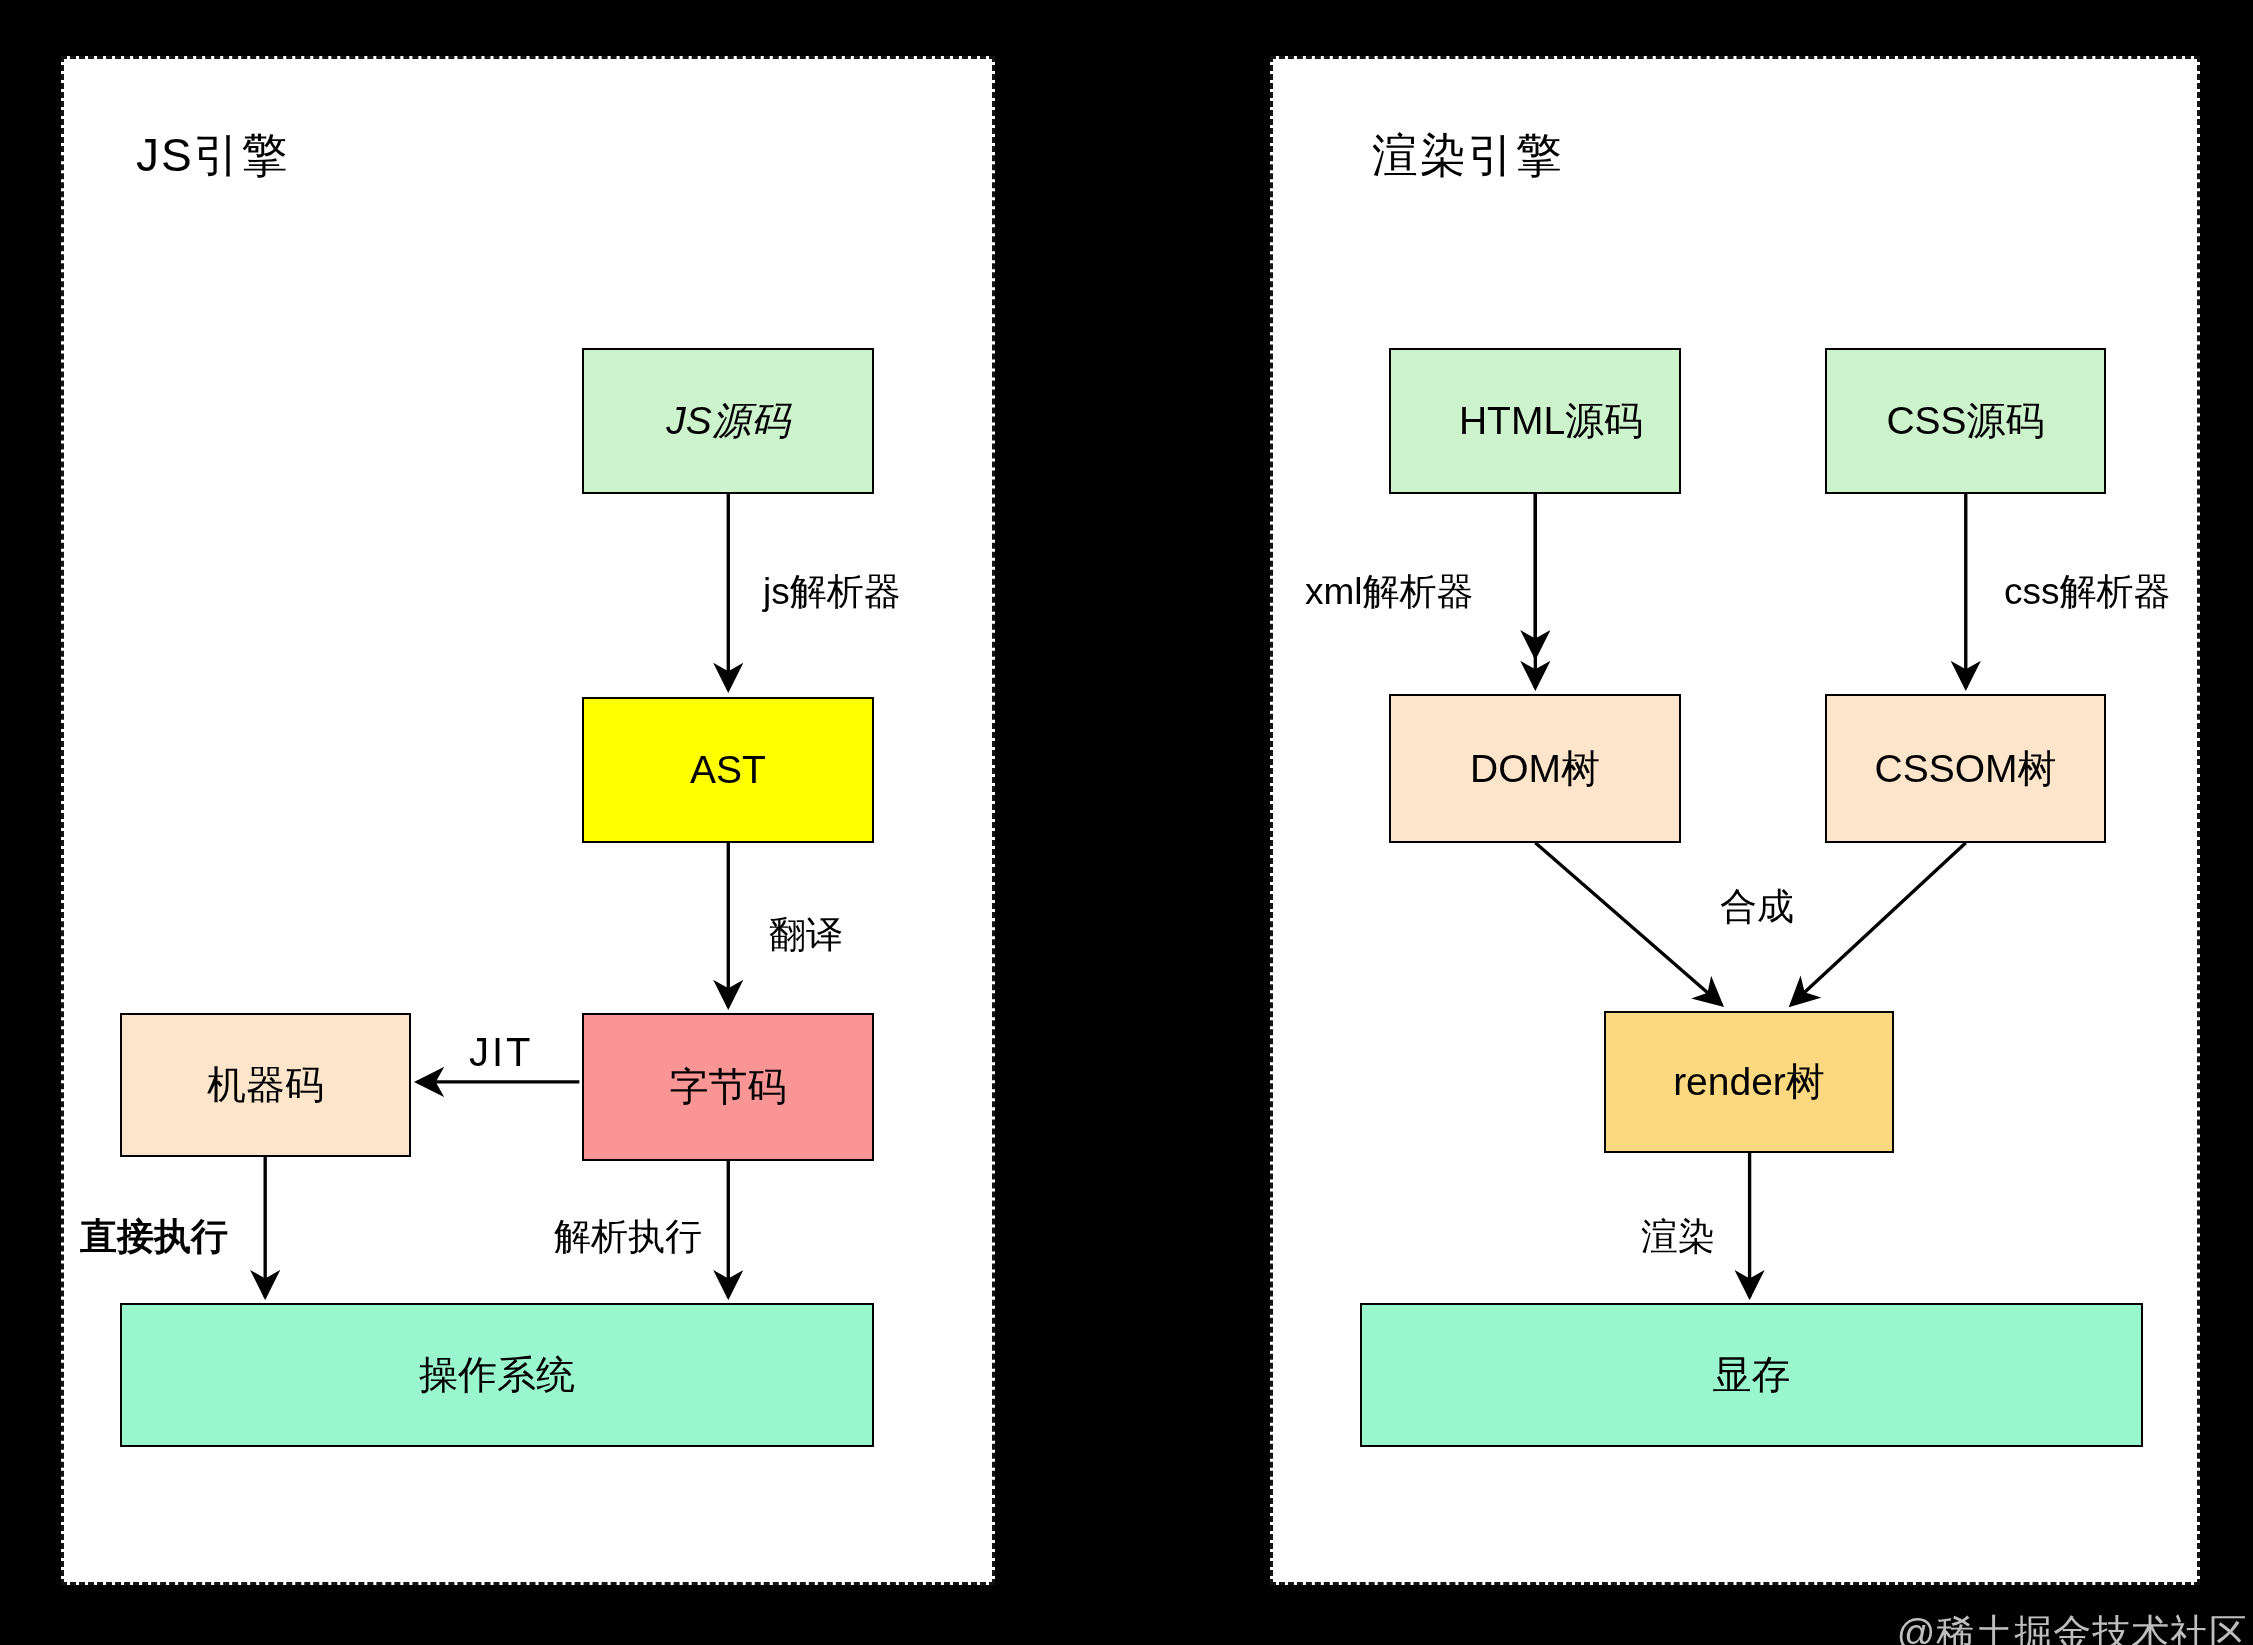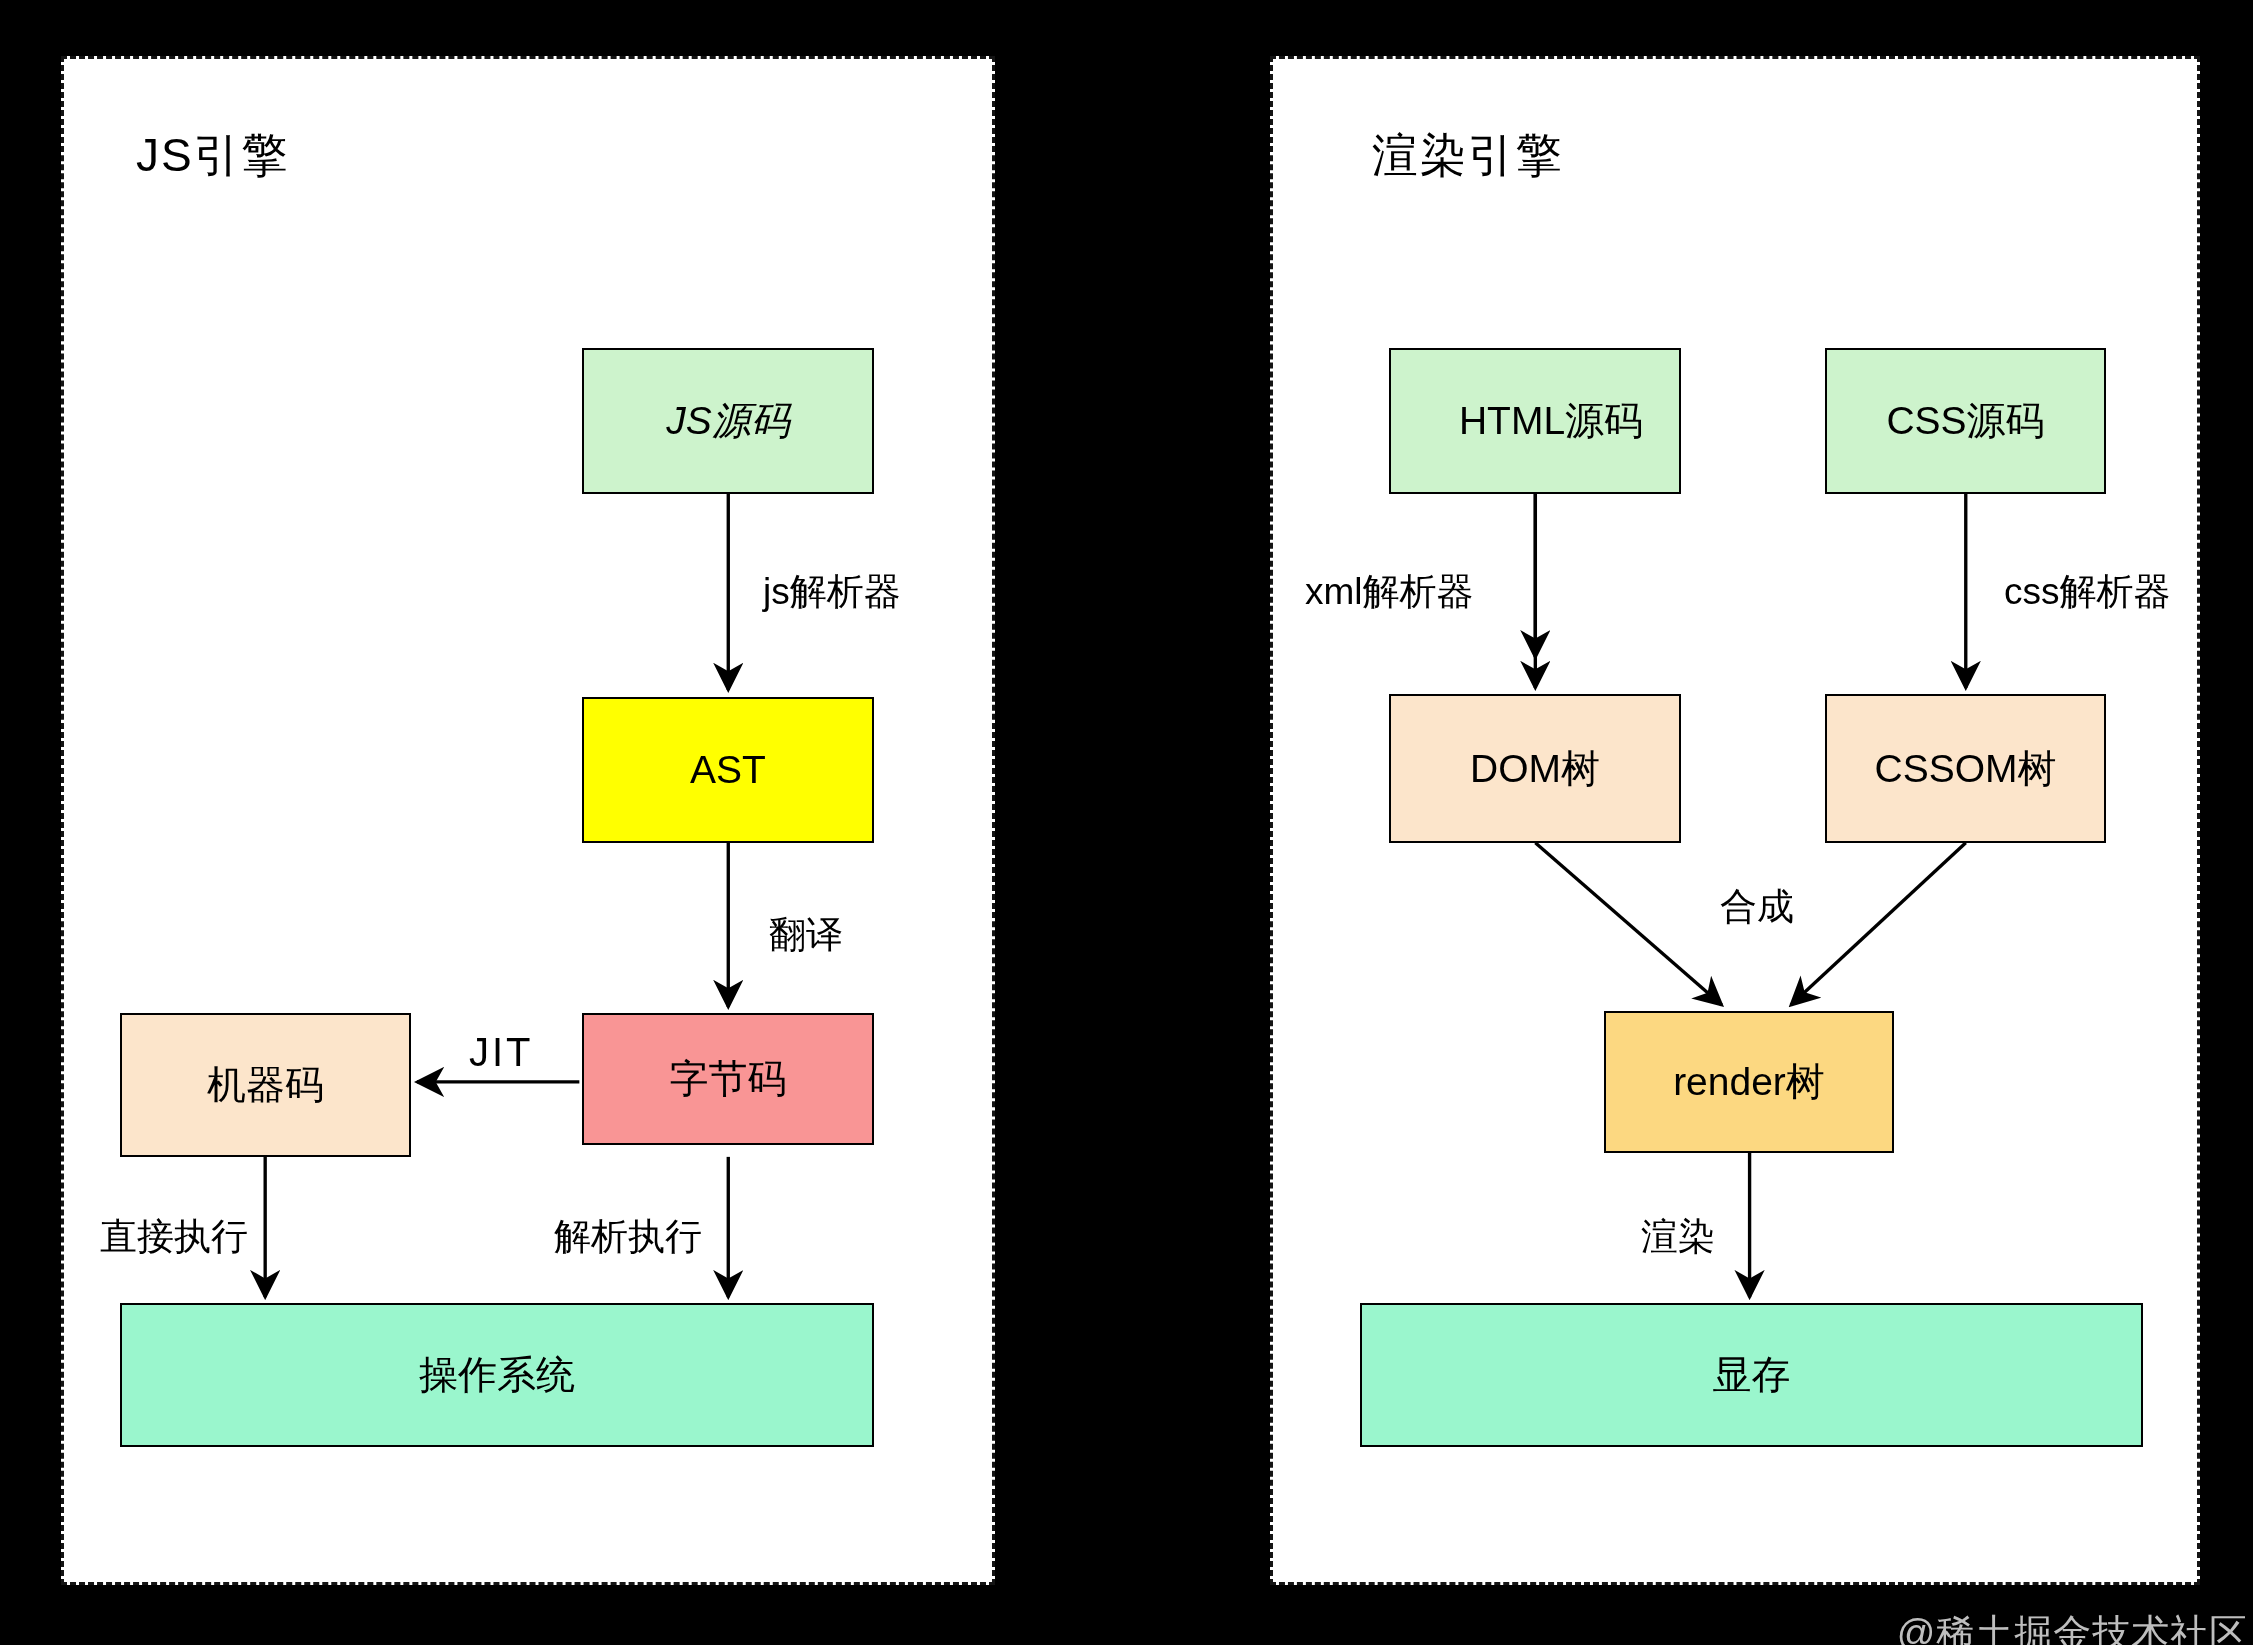--- a/index.html
+++ b/index.html
@@ -21,33 +21,33 @@
   #title-left{left:136px;top:125px;}
   #title-right{left:1372px;top:125px;}
   .node{
     position:absolute;display:flex;align-items:center;justify-content:center;
     border:2.9px solid #000;box-sizing:border-box;
     font-size:39px;white-space:nowrap;
   }
   #node-js-source   {left:582px; top:348px; width:292px;height:146px;background:var(--c-green);font-style:italic;}
   #node-ast         {left:582px; top:697px; width:292px;height:146px;background:var(--c-yellow);}
   #node-machine-code{left:120px; top:1013px;width:291px;height:144px;background:var(--c-peach);}
-  #node-bytecode    {left:582px; top:1013px;width:292px;height:132px;background:var(--c-salmon);}
+  #node-bytecode    {left:582px; top:1013px;width:292px;height:148px;background:var(--c-salmon);}
   #node-os          {left:120px; top:1303px;width:754px;height:144px;background:var(--c-mint);}
   #node-html-source {left:1389px;top:348px; width:292px;height:146px;background:var(--c-green);padding-left:32px;}
   #node-css-source  {left:1825px;top:348px; width:281px;height:146px;background:var(--c-green);}
   #node-dom-tree    {left:1389px;top:694px; width:292px;height:149px;background:var(--c-peach);}
   #node-cssom-tree  {left:1825px;top:694px; width:281px;height:149px;background:var(--c-peach);}
   #node-render-tree {left:1604px;top:1011px;width:290px;height:142px;background:var(--c-gold);}
   #node-vram        {left:1360px;top:1303px;width:783px;height:144px;background:var(--c-mint);}
   .edge-label{position:absolute;font-size:37px;white-space:nowrap;}
   #lbl-js-parser   {left:763px; top:567px;}
   #lbl-translate   {left:769px; top:882px;margin-top:28px;}
   #lbl-jit         {left:469px; top:1030px;font-size:40px;letter-spacing:2.9px;}
-  #lbl-direct-exec {left:100px;  top:1212px;}
+  #lbl-direct-exec {left:80px;  top:1212px;font-weight:bold;}
   #lbl-interp-exec {left:554px; top:1212px;}
   #lbl-xml-parser  {left:1305px;top:567px;}
   #lbl-css-parser  {left:2004px;top:567px;}
   #lbl-compose     {left:1720px;top:882px;}
   #lbl-render      {left:1641px;top:1212px;}
   #edges{position:absolute;left:0;top:0;pointer-events:none;}
   #edges line{stroke:var(--c-line,#000);stroke-width:3.5px;}
   #watermark{
     position:absolute;top:1608px;right:5.8px;
     font-size:38px;letter-spacing:1px;white-space:nowrap;

